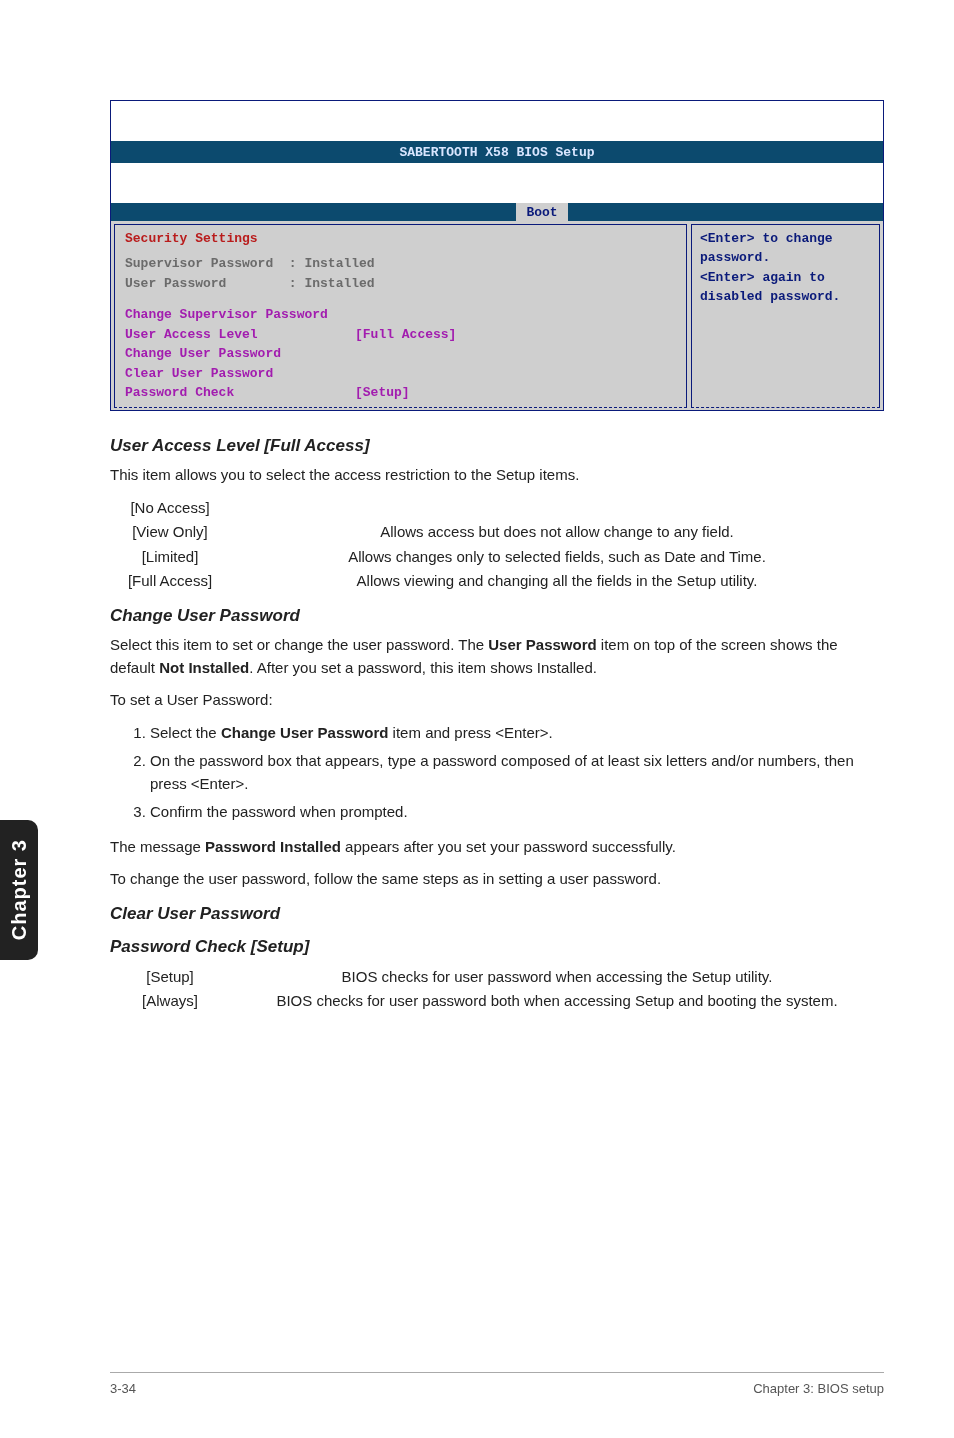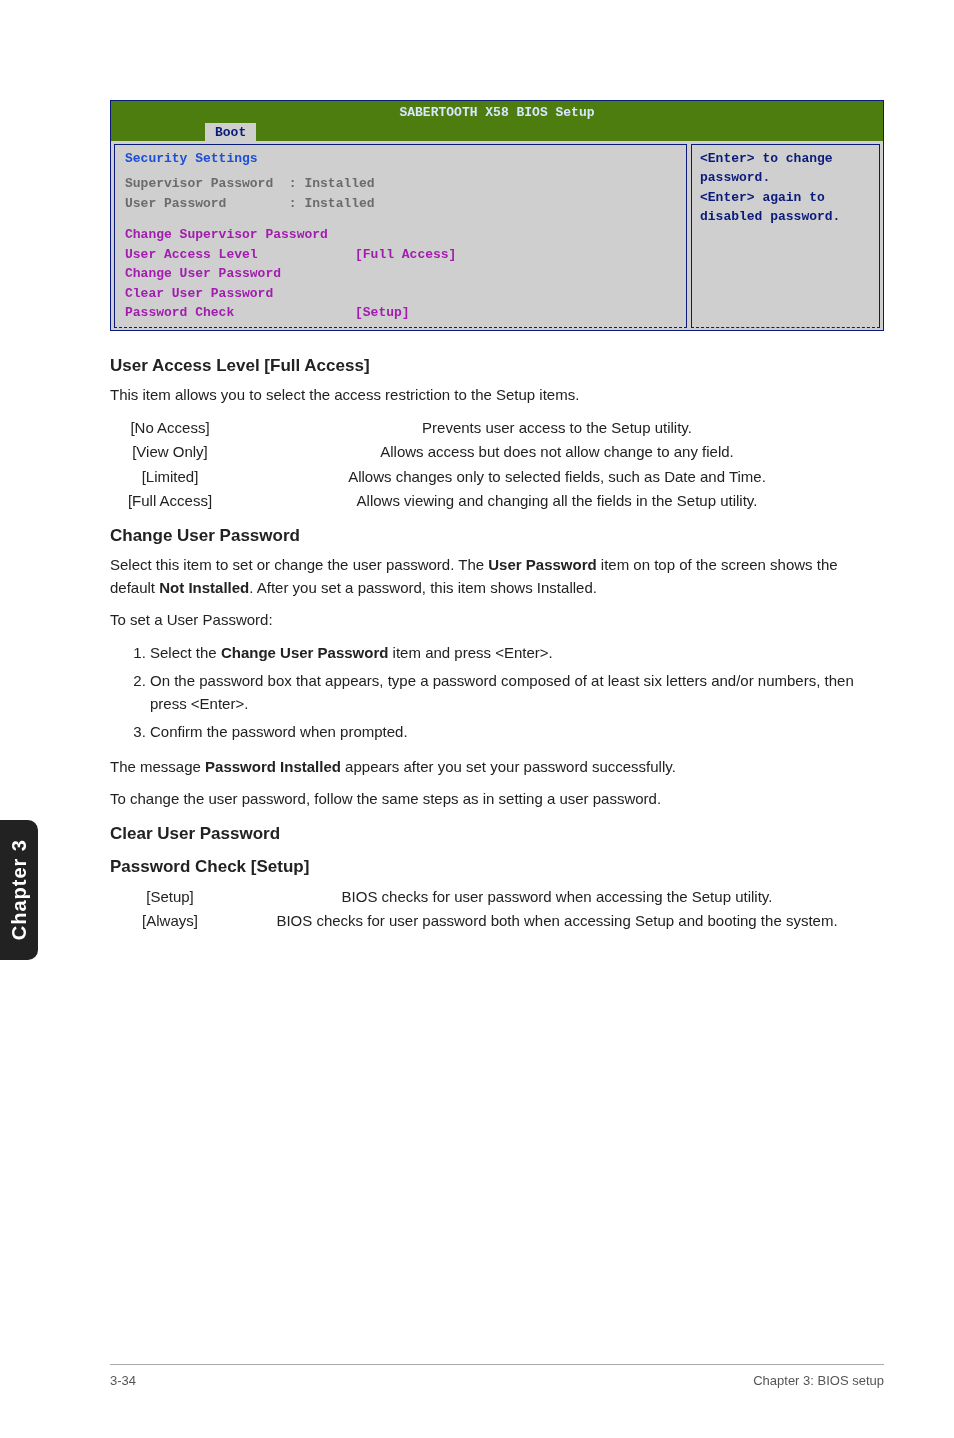--- a/index.html
+++ b/index.html
@@ -17,33 +17,35 @@
   .page {
     padding: 100px 70px 40px 110px;
   }
   .bios-box {
     border: 1.5px solid #0a1a7a;
     margin-bottom: 22px;
     font-family: "Courier New", Courier, monospace;
     font-size: 13px;
   }
   .bios-header {
-    background: #4d7c0f;
+    background: #0c4a6e;
     color: #d9e6ff;
     font-weight: bold;
     padding: 2px 4px 0 4px;
     display: flex;
+    margin-top: 40px;
   }
   .bios-top {
     text-align: center;
   }
   .bios-tab-row {
     height: 18px;
     display: flex;
     align-items: center;
+    justify-content: center;
     position: relative;
   }
   .bios-tab {
     background: #cfcfcf;
     color: #0a1a7a;
     padding: 0 10px;
     font-weight: bold;
     margin-left: 90px;
   }
   .bios-body {
@@ -61,35 +63,36 @@
   .bios-right {
     width: 189px;
     border: 1.5px solid #0a1a7a;
     border-bottom: 1.5px dashed #0a1a7a;
     margin: 3px 3px 2px 2px;
     padding: 4px 8px;
     color: #0a1a7a;
     font-weight: bold;
   }
   .bios-heading {
-    color: #1d4ed8;
+    color: #b91c1c;
     font-weight: bold;
     margin-bottom: 6px;
   }
   .bios-row { display: flex; }
   .bios-label { width: 230px; white-space: pre; }
   .bios-val { white-space: pre; }
   .gray { color: #6b6b6b; font-weight: bold; }
   .blue { color: #a21caf; font-weight: bold; }
   .spacer { height: 12px; }
   h3.section {
     font-size: 17px;
     font-weight: bold;
     margin-top: 8px;
     margin-bottom: 6px;
+    font-style: italic;
   }
   p.body { margin-bottom: 10px; }
   .opts { margin-bottom: 10px; text-align: center; }
   .opt-row { display: flex; margin-bottom: 2px; }
   .opt-key { width: 120px; }
   .opt-desc { flex: 1; }
   ol { margin: 0 0 12px 40px; }
   ol li { margin-bottom: 6px; }
   .side-tab {
     position: absolute;
@@ -107,21 +110,21 @@
   .side-tab span {
     color: #fff;
     font-weight: bold;
     font-size: 20px;
     writing-mode: vertical-rl;
     transform: rotate(180deg);
     letter-spacing: 1px;
   }
   .footer {
     position: absolute;
-    bottom: 48px;
+    bottom: 40px;
     left: 110px;
     right: 70px;
     border-top: 1px solid #aaa;
     padding-top: 6px;
     font-size: 13px;
     color: #555;
     display: flex;
     justify-content: space-between;
   }
 </style>
@@ -179,21 +182,20 @@
         <div>disabled password.</div>
       </div>
     </div>
   </div>
 
   <h3 class="section">User Access Level [Full Access]</h3>
   <p class="body">This item allows you to select the access restriction to the Setup items.</p>
   <div class="opts">
     <div class="opt-row">
       <div class="opt-key">[No Access]</div>
-      <div class="opt-desc">Prevents user access to the Setup utility.</div>
     </div>
     <div class="opt-row">
       <div class="opt-key">[View Only]</div>
       <div class="opt-desc">Allows access but does not allow change to any field.</div>
     </div>
     <div class="opt-row">
       <div class="opt-key">[Limited]</div>
       <div class="opt-desc">Allows changes only to selected fields, such as Date and Time.</div>
     </div>
     <div class="opt-row">

